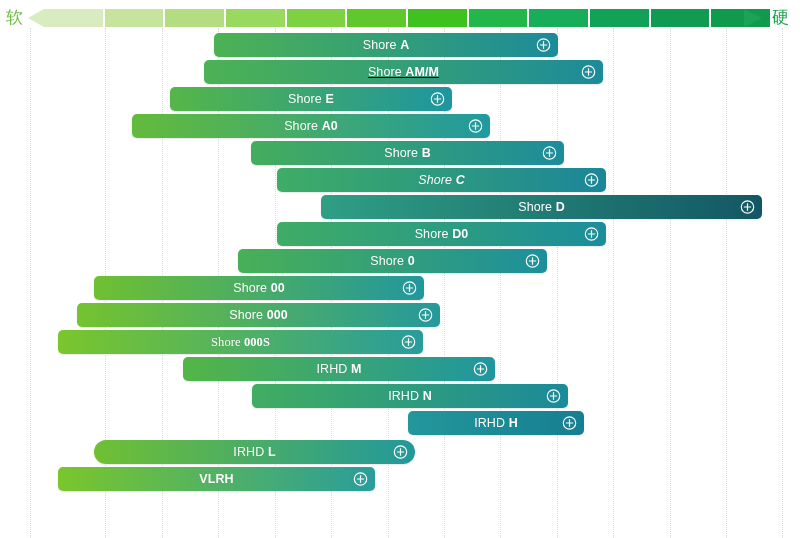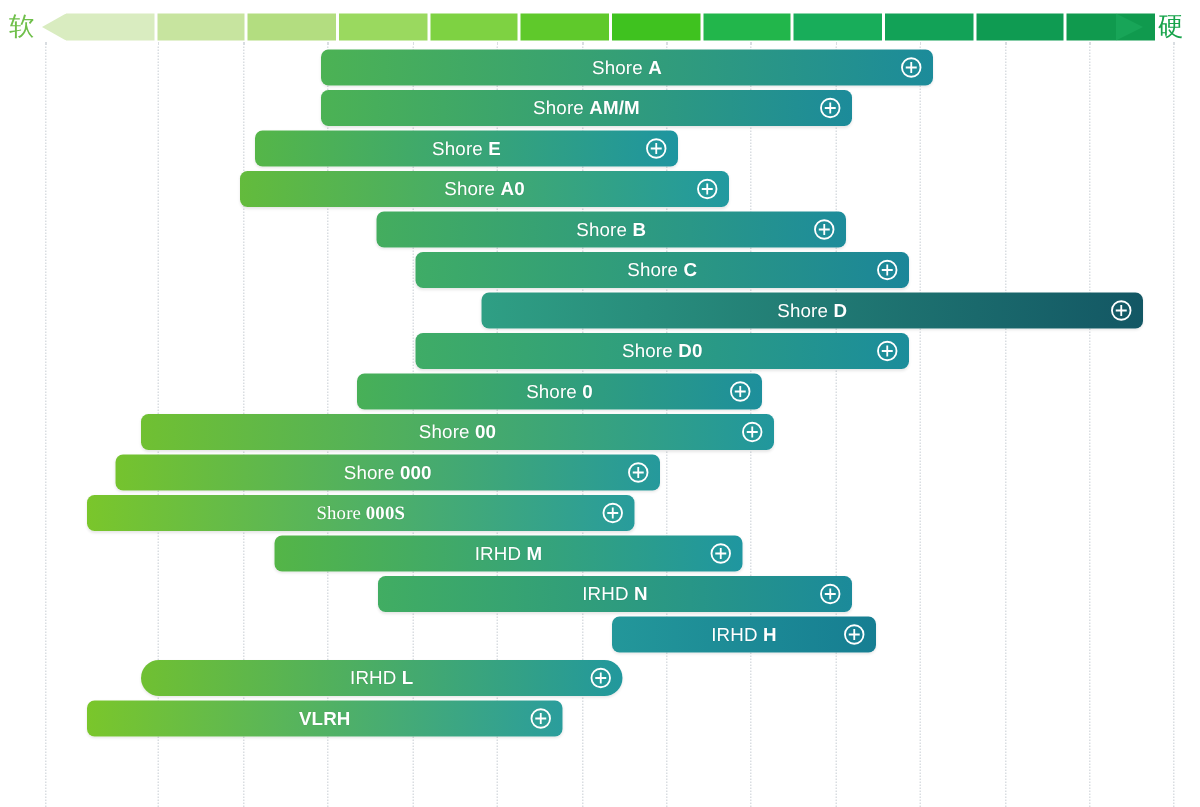--- a/index.html
+++ b/index.html
@@ -163,71 +163,71 @@
         <div class="scale-seg" style="left: 501.333px; width: 58.6667px; background: rgb(24, 173, 90);"></div>
         <div class="scale-seg" style="left: 562px; width: 58.6667px; background: rgb(18, 162, 87);"></div>
         <div class="scale-seg" style="left: 622.667px; width: 58.6667px; background: rgb(15, 155, 82);"></div>
         <div class="scale-seg" style="left: 683.333px; width: 58.6667px; background: rgb(16, 154, 78);"></div>
       </div>
     <div class="scale-arrow-right"></div>
     <span class="scale-label hard">硬</span>
   </div>
 
   <div class="bars">
-      <div class="bar" style="left: 214px; width: 408px; top: 33px; background: linear-gradient(to right, rgb(76, 178, 84) 0%, rgb(28, 139, 154) 100%);">
+      <div class="bar" style="left: 214px; width: 344px; top: 33px; background: linear-gradient(to right, rgb(76, 178, 84) 0%, rgb(28, 139, 154) 100%);">
         <span class="bar-label">Shore <b>A</b></span>
         <span class="plus-icon">
           <svg viewBox="0 0 16 16" width="15" height="15">
             <circle cx="8" cy="8" r="6.6" fill="none" stroke="#ffffff" stroke-width="1.3"></circle>
             <line x1="8" y1="4.1" x2="8" y2="11.9" stroke="#ffffff" stroke-width="1.3"></line>
             <line x1="4.1" y1="8" x2="11.9" y2="8" stroke="#ffffff" stroke-width="1.3"></line>
           </svg>
         </span>
       </div>
-      <div class="bar" style="left: 214px; width: 354px; top: 60px; background: linear-gradient(to right, rgb(76, 178, 84) 0%, rgb(28, 139, 154) 100%);">
+      <div class="bar" style="left: 204px; width: 399px; top: 60px; background: linear-gradient(to right, rgb(76, 178, 84) 0%, rgb(28, 139, 154) 100%); text-decoration: underline;">
         <span class="bar-label">Shore <b>AM/M</b></span>
         <span class="plus-icon">
           <svg viewBox="0 0 16 16" width="15" height="15">
             <circle cx="8" cy="8" r="6.6" fill="none" stroke="#ffffff" stroke-width="1.3"></circle>
             <line x1="8" y1="4.1" x2="8" y2="11.9" stroke="#ffffff" stroke-width="1.3"></line>
             <line x1="4.1" y1="8" x2="11.9" y2="8" stroke="#ffffff" stroke-width="1.3"></line>
           </svg>
         </span>
       </div>
       <div class="bar" style="left: 170px; width: 282px; top: 87px; background: linear-gradient(to right, rgb(85, 182, 72) 0%, rgb(30, 149, 160) 100%);">
         <span class="bar-label">Shore <b>E</b></span>
         <span class="plus-icon">
           <svg viewBox="0 0 16 16" width="15" height="15">
             <circle cx="8" cy="8" r="6.6" fill="none" stroke="#ffffff" stroke-width="1.3"></circle>
             <line x1="8" y1="4.1" x2="8" y2="11.9" stroke="#ffffff" stroke-width="1.3"></line>
             <line x1="4.1" y1="8" x2="11.9" y2="8" stroke="#ffffff" stroke-width="1.3"></line>
           </svg>
         </span>
       </div>
-      <div class="bar" style="left: 132px; width: 326px; top: 114px; background: linear-gradient(to right, rgb(99, 187, 60) 0%, rgb(33, 153, 160) 100%); margin-left: 28px;">
+      <div class="bar" style="left: 132px; width: 358px; top: 114px; background: linear-gradient(to right, rgb(99, 187, 60) 0%, rgb(33, 153, 160) 100%);">
         <span class="bar-label">Shore <b>A0</b></span>
         <span class="plus-icon">
           <svg viewBox="0 0 16 16" width="15" height="15">
             <circle cx="8" cy="8" r="6.6" fill="none" stroke="#ffffff" stroke-width="1.3"></circle>
             <line x1="8" y1="4.1" x2="8" y2="11.9" stroke="#ffffff" stroke-width="1.3"></line>
             <line x1="4.1" y1="8" x2="11.9" y2="8" stroke="#ffffff" stroke-width="1.3"></line>
           </svg>
         </span>
       </div>
       <div class="bar" style="left: 251px; width: 313px; top: 141px; background: linear-gradient(to right, rgb(68, 173, 94) 0%, rgb(29, 140, 155) 100%);">
         <span class="bar-label">Shore <b>B</b></span>
         <span class="plus-icon">
           <svg viewBox="0 0 16 16" width="15" height="15">
             <circle cx="8" cy="8" r="6.6" fill="none" stroke="#ffffff" stroke-width="1.3"></circle>
             <line x1="8" y1="4.1" x2="8" y2="11.9" stroke="#ffffff" stroke-width="1.3"></line>
             <line x1="4.1" y1="8" x2="11.9" y2="8" stroke="#ffffff" stroke-width="1.3"></line>
           </svg>
         </span>
       </div>
-      <div class="bar" style="left: 277px; width: 329px; top: 168px; background: linear-gradient(to right, rgb(63, 172, 102) 0%, rgb(27, 134, 153) 100%);">
+      <div class="bar" style="left: 277px; width: 329px; top: 168px; background: linear-gradient(to right, rgb(63, 172, 102) 0%, rgb(27, 134, 153) 100%); font-style: italic;">
         <span class="bar-label">Shore <b>C</b></span>
         <span class="plus-icon">
           <svg viewBox="0 0 16 16" width="15" height="15">
             <circle cx="8" cy="8" r="6.6" fill="none" stroke="#ffffff" stroke-width="1.3"></circle>
             <line x1="8" y1="4.1" x2="8" y2="11.9" stroke="#ffffff" stroke-width="1.3"></line>
             <line x1="4.1" y1="8" x2="11.9" y2="8" stroke="#ffffff" stroke-width="1.3"></line>
           </svg>
         </span>
       </div>
       <div class="bar" style="left: 321px; width: 441px; top: 195px; background: linear-gradient(to right, rgb(47, 159, 132) 0%, rgb(19, 87, 100) 100%);">
@@ -243,31 +243,31 @@
       <div class="bar" style="left: 277px; width: 329px; top: 222px; background: linear-gradient(to right, rgb(63, 172, 102) 0%, rgb(27, 141, 155) 100%);">
         <span class="bar-label">Shore <b>D0</b></span>
         <span class="plus-icon">
           <svg viewBox="0 0 16 16" width="15" height="15">
             <circle cx="8" cy="8" r="6.6" fill="none" stroke="#ffffff" stroke-width="1.3"></circle>
             <line x1="8" y1="4.1" x2="8" y2="11.9" stroke="#ffffff" stroke-width="1.3"></line>
             <line x1="4.1" y1="8" x2="11.9" y2="8" stroke="#ffffff" stroke-width="1.3"></line>
           </svg>
         </span>
       </div>
-      <div class="bar" style="left: 238px; width: 270px; top: 249px; background: linear-gradient(to right, rgb(72, 176, 87) 0%, rgb(29, 143, 156) 100%);">
+      <div class="bar" style="left: 238px; width: 309px; top: 249px; background: linear-gradient(to right, rgb(72, 176, 87) 0%, rgb(29, 143, 156) 100%);">
         <span class="bar-label">Shore <b>0</b></span>
         <span class="plus-icon">
           <svg viewBox="0 0 16 16" width="15" height="15">
             <circle cx="8" cy="8" r="6.6" fill="none" stroke="#ffffff" stroke-width="1.3"></circle>
             <line x1="8" y1="4.1" x2="8" y2="11.9" stroke="#ffffff" stroke-width="1.3"></line>
             <line x1="4.1" y1="8" x2="11.9" y2="8" stroke="#ffffff" stroke-width="1.3"></line>
           </svg>
         </span>
       </div>
-      <div class="bar" style="left: 94px; width: 422px; top: 276px; background: linear-gradient(to right, rgb(112, 192, 50) 0%, rgb(33, 151, 157) 100%);">
+      <div class="bar" style="left: 94px; width: 330px; top: 276px; background: linear-gradient(to right, rgb(112, 192, 50) 0%, rgb(33, 151, 157) 100%);">
         <span class="bar-label">Shore <b>00</b></span>
         <span class="plus-icon">
           <svg viewBox="0 0 16 16" width="15" height="15">
             <circle cx="8" cy="8" r="6.6" fill="none" stroke="#ffffff" stroke-width="1.3"></circle>
             <line x1="8" y1="4.1" x2="8" y2="11.9" stroke="#ffffff" stroke-width="1.3"></line>
             <line x1="4.1" y1="8" x2="11.9" y2="8" stroke="#ffffff" stroke-width="1.3"></line>
           </svg>
         </span>
       </div>
       <div class="bar" style="left: 77px; width: 363px; top: 303px; background: linear-gradient(to right, rgb(117, 195, 46) 0%, rgb(37, 153, 156) 100%);">

